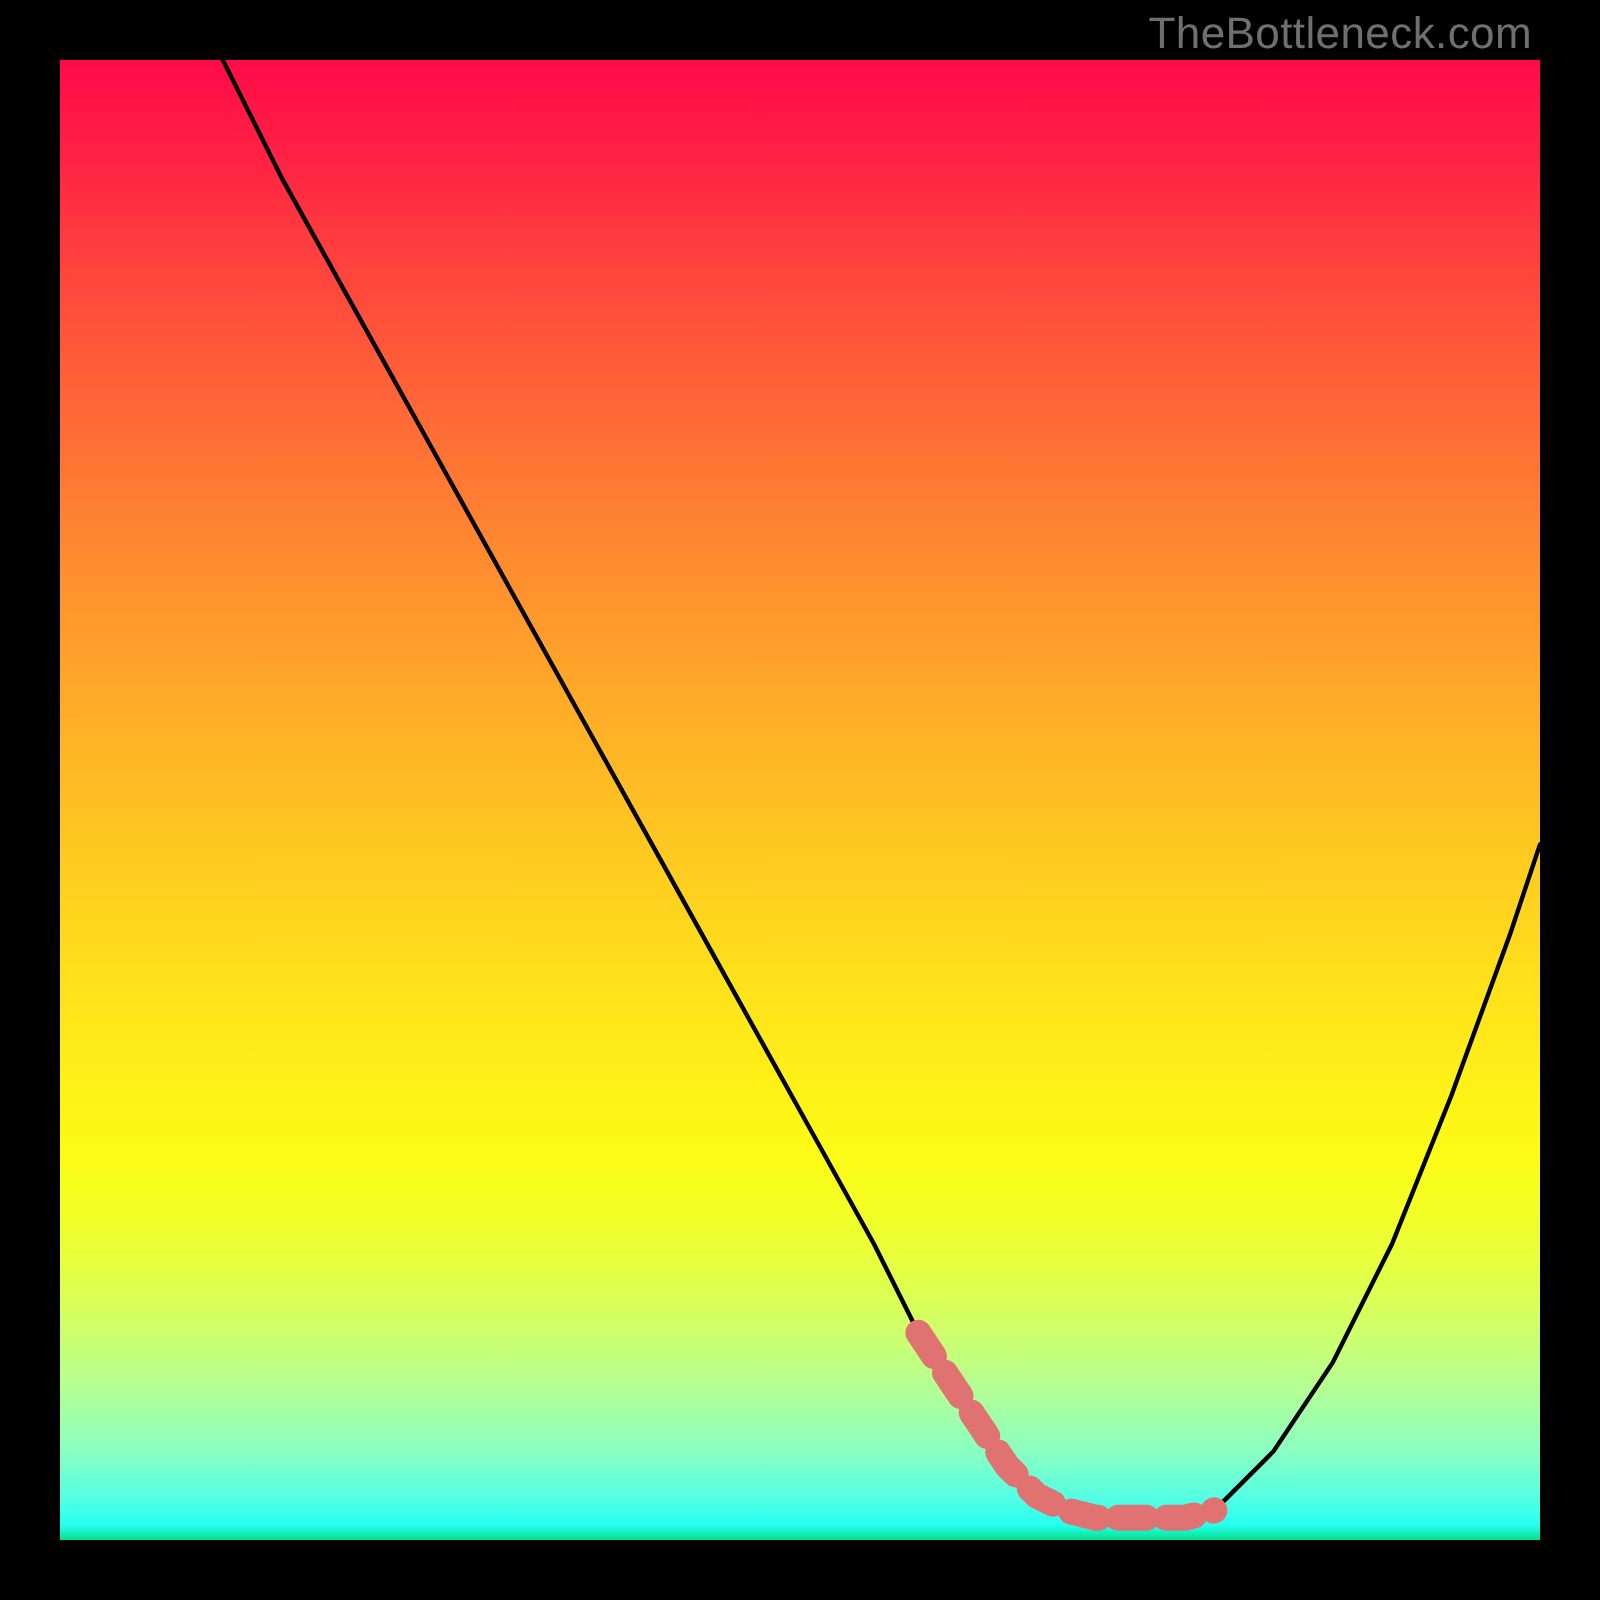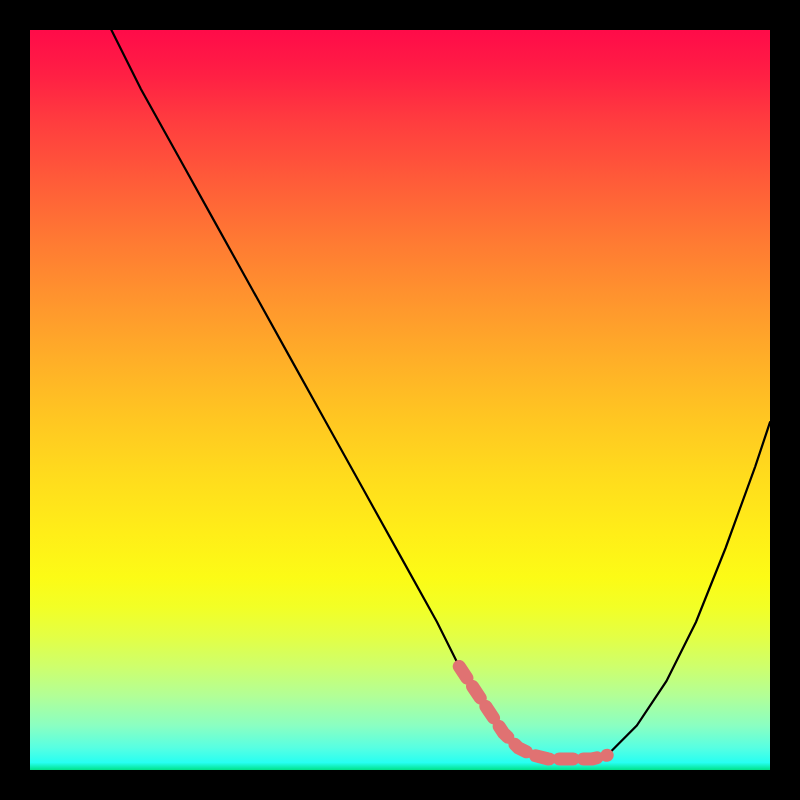--- a/index.html
+++ b/index.html
@@ -76,13 +76,14 @@
 <div class="frame">
   <div class="plot-area">
     <div class="gradient-bg"></div>
     <svg class="overlay" viewBox="0 0 740 740" preserveAspectRatio="none">
       <g>
         <path id="curve-path" fill="none" stroke="#000" stroke-width="2.2" stroke-linecap="round" d="M81.4 0.0 L111.0 59.2 L148.0 125.8 L185.0 192.4 L222.0 259.0 L259.0 325.6 L296.0 392.2 L333.0 458.8 L370.0 525.4 L407.0 592.0 L429.2 636.4 L444.0 658.6 L458.8 680.8 L473.6 703.0 L488.4 717.8 L503.2 725.2 L518.0 728.9 L532.8 728.9 L547.6 728.9 L562.4 728.9 L577.2 725.2 L606.8 695.6 L636.4 651.2 L666.0 592.0 L695.6 518.0 L725.2 436.6 L740.0 392.2"></path>
         <path id="highlight-path" fill="none" stroke="#e07272" stroke-width="13" stroke-linecap="round" stroke-dasharray="14 10" d="M429.2 636.4 L444.0 658.6 L458.8 680.8 L473.6 703.0 L488.4 717.8 L503.2 725.2 L518.0 728.9 L532.8 728.9 L547.6 728.9 L562.4 728.9 L577.2 725.2"></path>
       </g>
     </svg>
   </div>
+  <div class="watermark">TheBottleneck.com</div>
 </div>
 
 </body></html>

